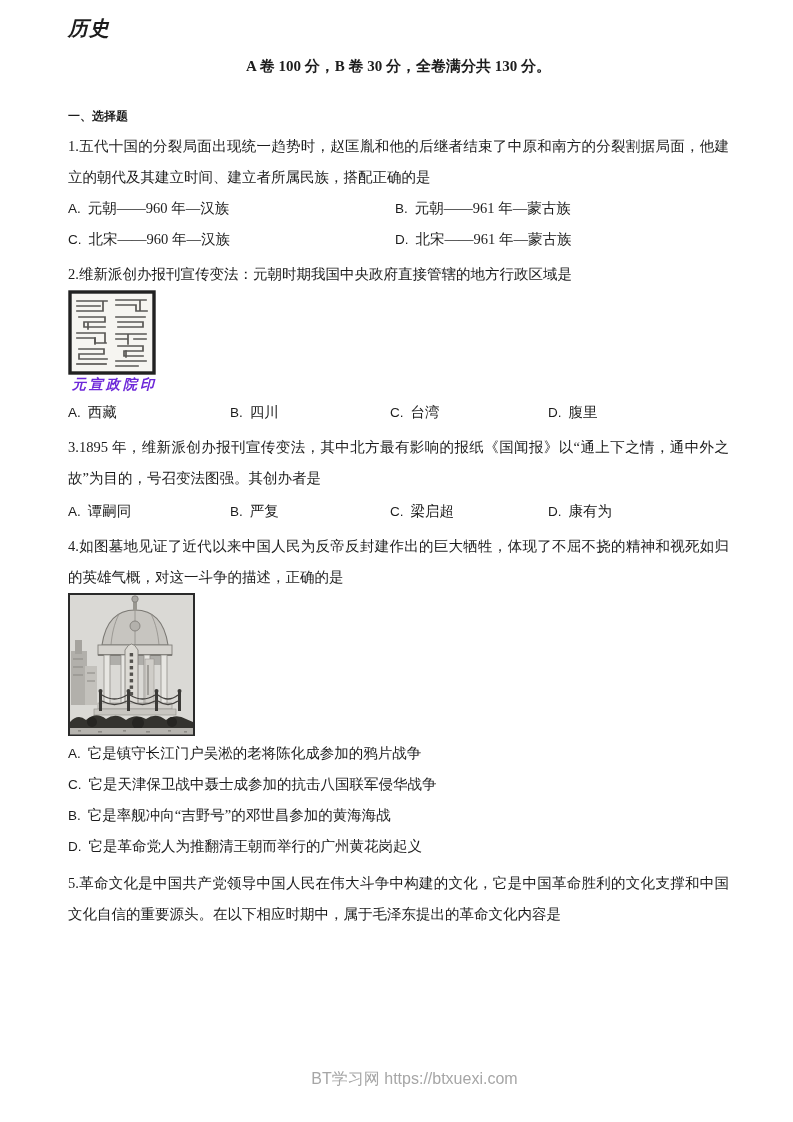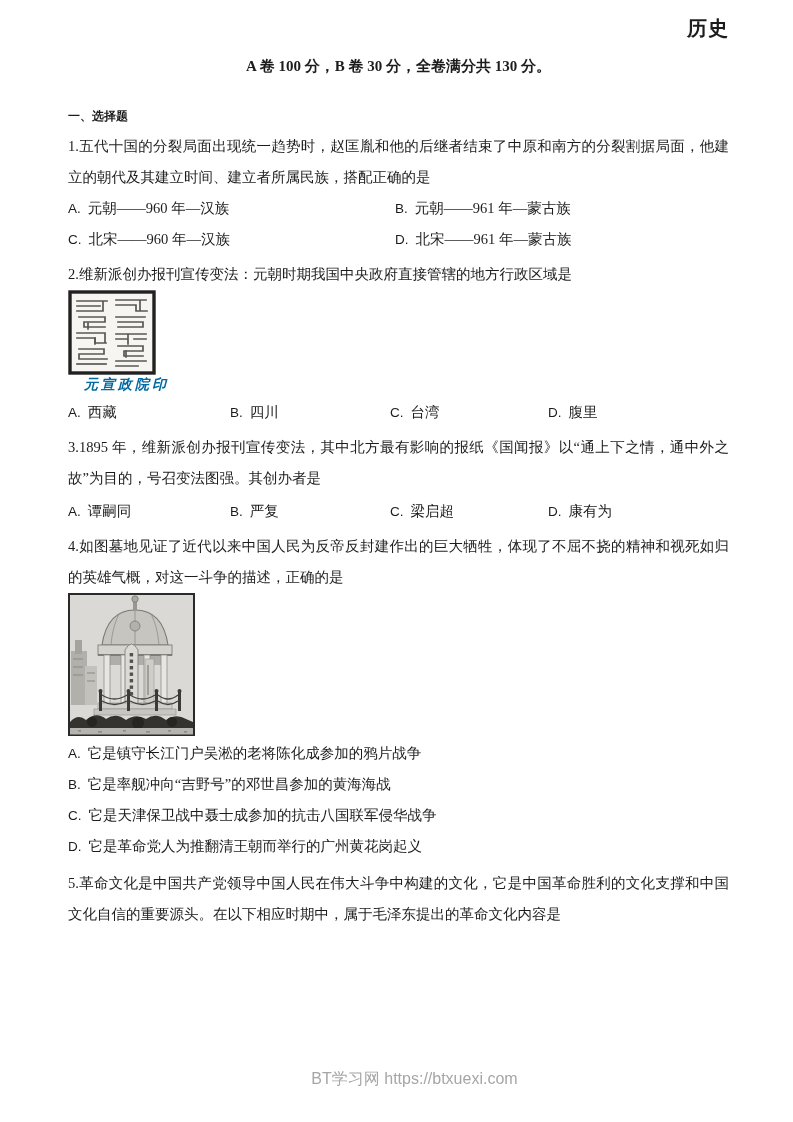--- a/index.html
+++ b/index.html
@@ -16,22 +16,23 @@
 
   .title {
     margin:64px 0 0 0;
     font-size:21px; font-weight:bold;
     text-align:center; line-height:30px;
     letter-spacing:0.5px;
   }
   .subject {
     margin:14px 0 0 0;
     font-size:20px; font-weight:bold;
-    text-align:right; line-height:28px;
+    text-align:left; line-height:28px;
     letter-spacing:1px;
+    font-style:italic;
   }
   .score-note {
     margin-top:13px;
     font-size:15px; font-weight:bold;
     text-align:center; line-height:22px;
   }
   .section-label {
     margin-top:9px;
     font-size:15px; font-weight:bold;
     text-align:center; line-height:22px;
@@ -62,25 +63,25 @@
     display:grid; grid-template-columns:162px 160px 158px auto;
     font-size:14.5px; line-height:30px;
     margin-top:2px;
   }
   .opt-list { margin-top:2px; }
   .opt-list .opt { font-size:14.5px; line-height:31px; }
 
   .figure-seal { margin-top:0; }
   .seal-caption {
     font-size:14px; line-height:20px;
-    margin:0 0 0 16px;
+    margin:0 0 0 4px;
     letter-spacing:3px;
     font-weight:bold;
     font-style:italic;
-    color:#0369a1;
+    color:#6d28d9;
   }
   .figure-monument { margin-top:0; }
 
   svg { display:block; }
 
   .footer {
     position:absolute; left:0; right:0; bottom:32px;
     text-align:center;
     font-family:"Liberation Sans","DejaVu Sans",sans-serif;
     font-size:16px; line-height:22px;padding-left:36px;
@@ -223,22 +224,22 @@
             <rect x="55" y="137" width="3" height="1.6"></rect>
               <rect x="78" y="138" width="4" height="1.6"></rect>
             <rect x="100" y="137" width="3" height="1.6"></rect>
               <rect x="116" y="138" width="3" height="1.6"></rect>
           </g>
         </svg>
       </div>
 
       <div class="opt-list">
         <div class="opt"><span class="opt-label">A.</span><span>它是镇守长江门户吴淞的老将陈化成参加的鸦片战争</span></div>
+        <div class="opt"><span class="opt-label">C.</span><span>它是天津保卫战中聂士成参加的抗击八国联军侵华战争</span></div>
         <div class="opt"><span class="opt-label">B.</span><span>它是率舰冲向“吉野号”的邓世昌参加的黄海海战</span></div>
-        <div class="opt"><span class="opt-label">C.</span><span>它是天津保卫战中聂士成参加的抗击八国联军侵华战争</span></div>
         <div class="opt"><span class="opt-label">D.</span><span>它是革命党人为推翻清王朝而举行的广州黄花岗起义</span></div>
       </div>
     </div>
 
     <div class="q5">
       <div class="qtext"><span>5.</span><span>革命文化是中国共产党领导中国人民在伟大斗争中构建的文化，它是中国革命胜利的文化支撑和中国文化自信的重要源头。在以下相应时期中，属于毛泽东提出的革命文化内容是</span></div>
     </div>
 
   </div>
 

